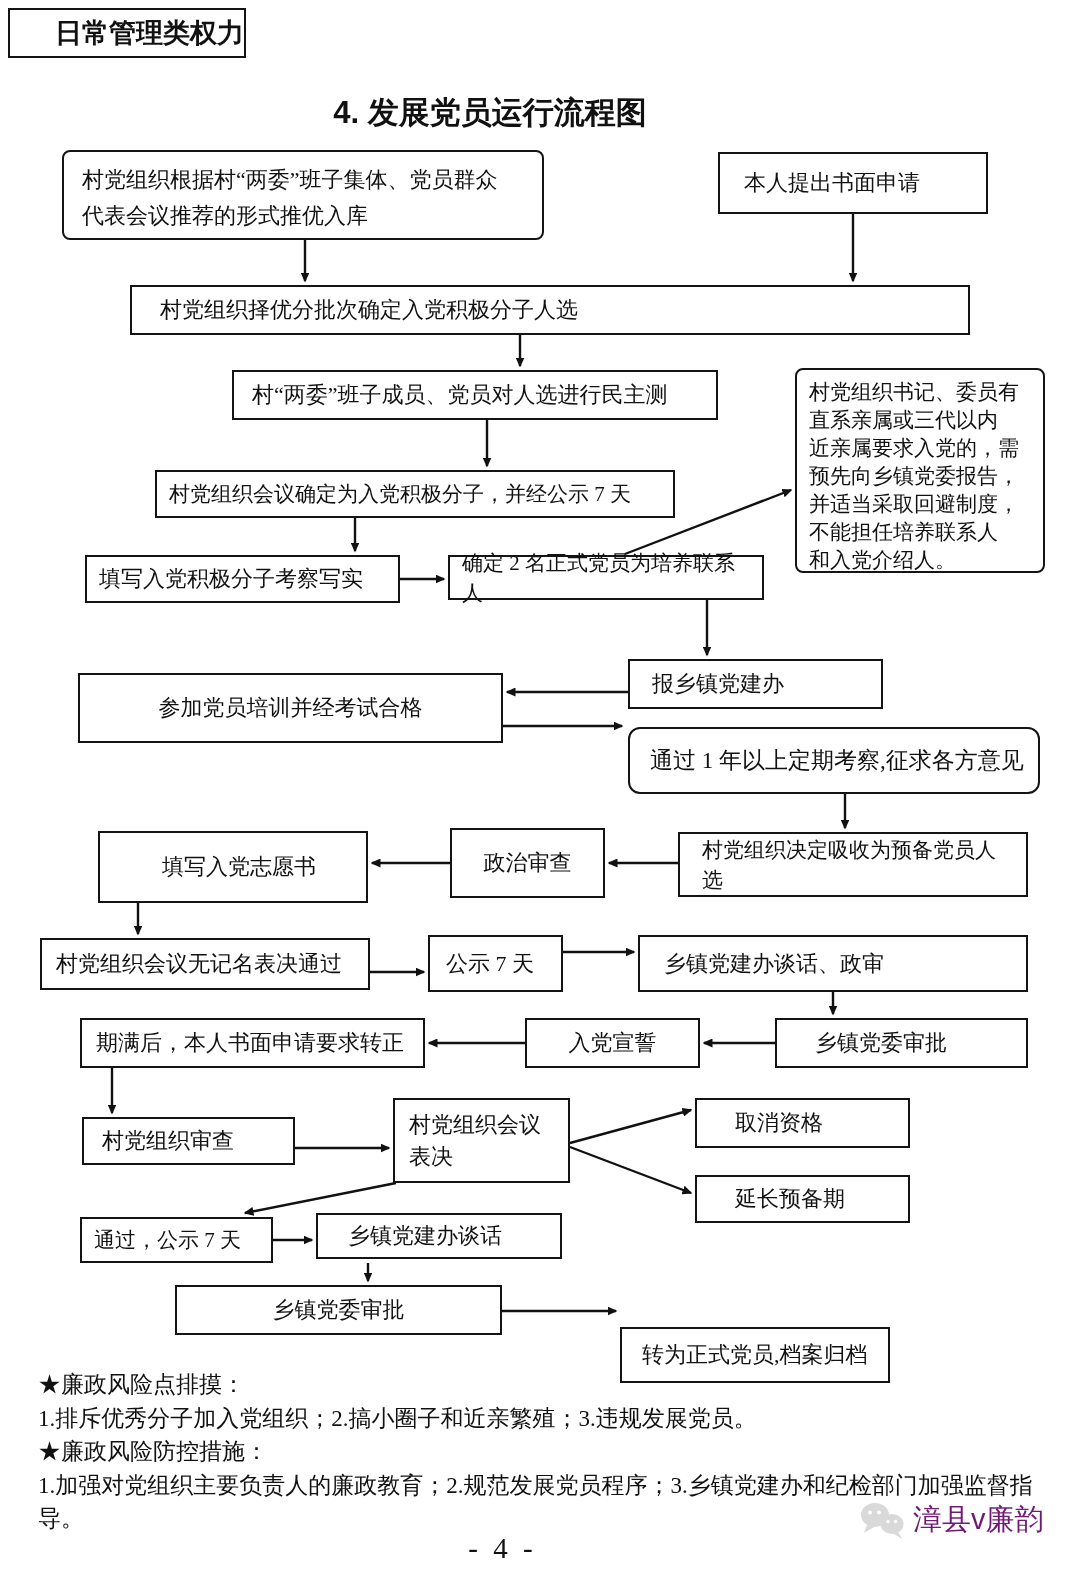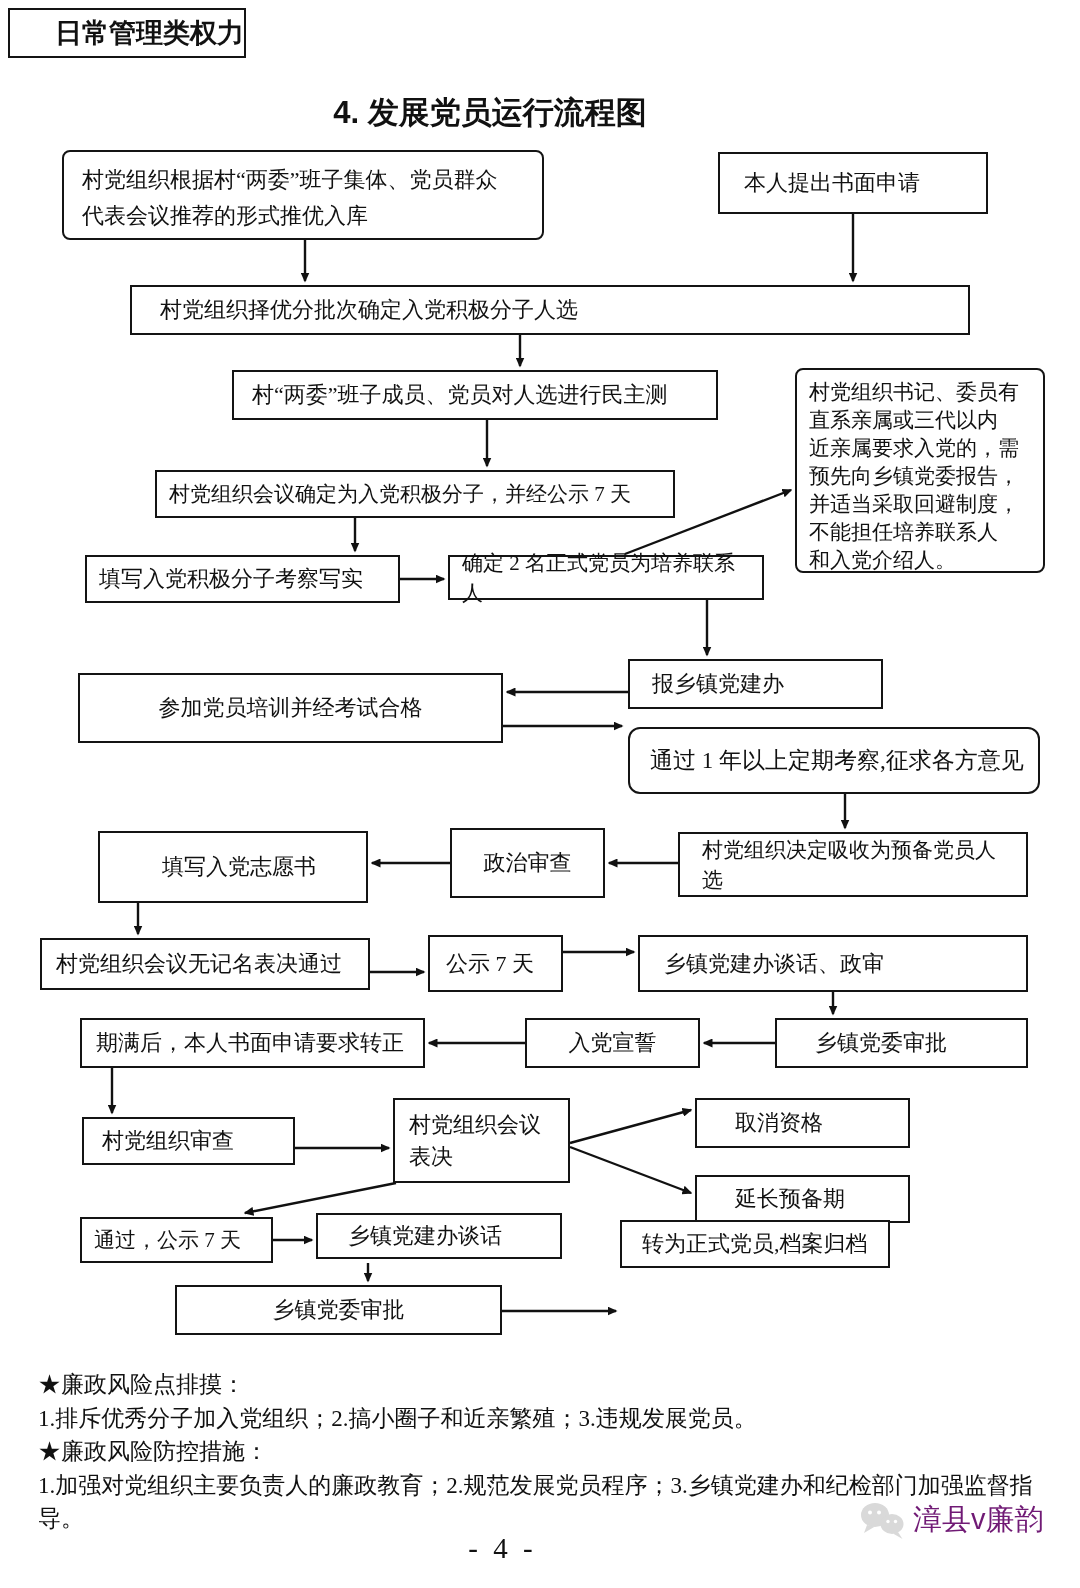--- a/index.html
+++ b/index.html
@@ -116,21 +116,21 @@
 
   <div class="box" style="left:80px;top:1217px;width:193px;height:46px;padding-left:12px;font-size:21px;">
     <span>通过，公示 7 天</span></div>
 
   <div class="box" style="left:316px;top:1213px;width:246px;height:46px;padding-left:30px;">
     <span>乡镇党建办谈话</span></div>
 
   <div class="box center" style="left:175px;top:1285px;width:327px;height:50px;">
     <span>乡镇党委审批</span></div>
 
-  <div class="box" style="left:620px;top:1220px;width:270px;height:48px;padding-left:20px;">
+  <div class="box" style="left:620px;top:1327px;width:270px;height:56px;padding-left:20px;">
     <span>转为正式党员,档案归档</span></div>
 
   <svg id="arrows" width="1080" height="1588">
     <defs>
       <marker id="ah" markerWidth="10" markerHeight="9" refX="8.5" refY="4.5" orient="auto" markerUnits="userSpaceOnUse">
         <path d="M0,0 L10,4.5 L0,9 z" fill="#111"></path>
       </marker>
     </defs>
     <line x1="305" y1="240" x2="305" y2="281" marker-end="url(#ah)"></line>
     <line x1="853" y1="214" x2="853" y2="281" marker-end="url(#ah)"></line>

